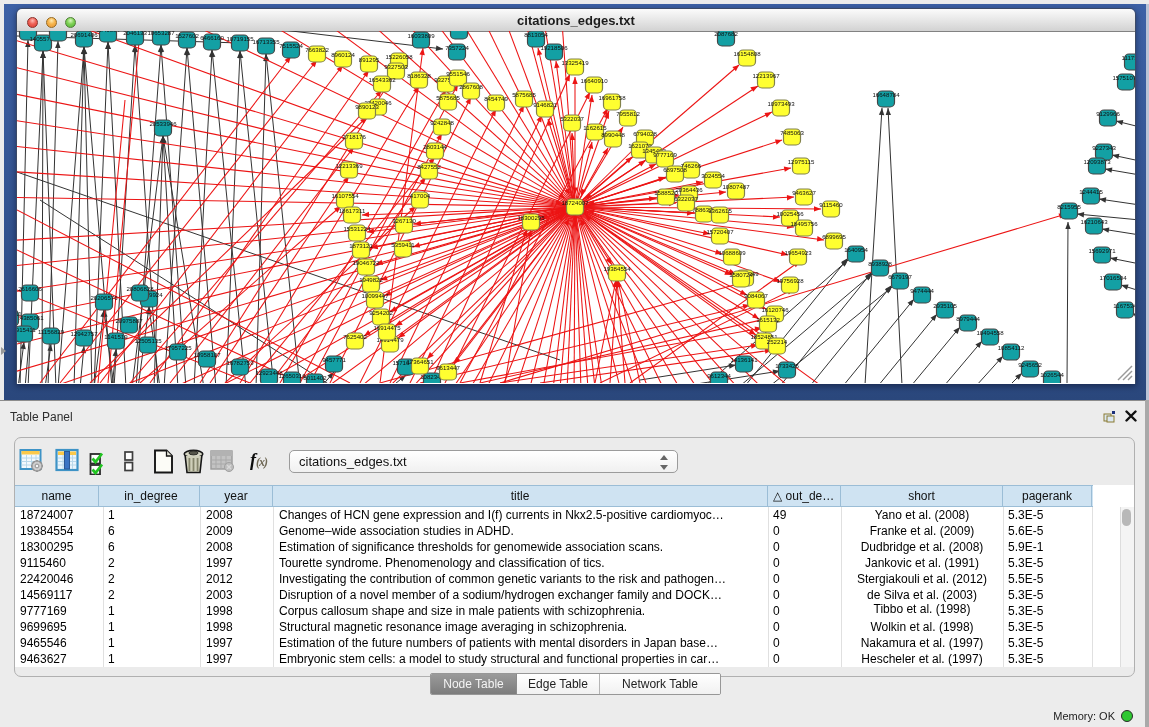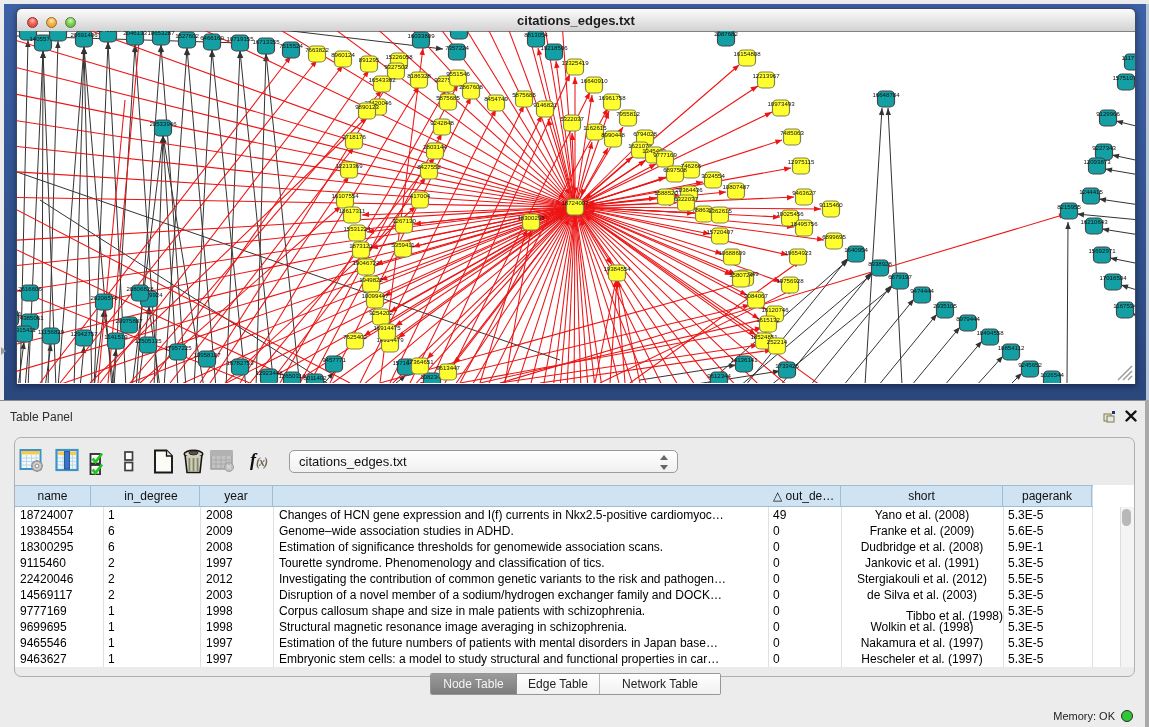--- a/index.html
+++ b/index.html
@@ -819,23 +819,24 @@
 
 <div class="abs" style="left:289px;top:450px;width:389px;height:23px;background:linear-gradient(#ffffff,#f0f0f0);border:1px solid #9b9b9b;border-radius:5px;font-size:13px;color:#111;line-height:21px;padding-left:9px">citations_edges.txt
  <svg class="abs" width="10" height="15" style="right:8px;top:4px">
       <path d="M5 0 L9 5 H1 Z" fill="#666"></path>
       <path d="M5 15 L1 10 H9 Z" fill="#666"></path>
     </svg>
 </div>
 
 <div class="abs" style="left:15px;top:485px;width:1119px;height:182px;background:#fff;overflow:hidden">
 <div class="abs" style="left:0;top:0;width:1078px;height:22px;background:#cfe3f2;border-top:1px solid #9bbdd6;border-bottom:1px solid #9bbdd6"></div>
-<div class="abs" style="left:0px;top:1px;width:76px;height:20px;line-height:20px;font-size:12px;color:#111;text-align:center;border-right:1px solid #9bbdd6">name</div>
+<div class="abs" style="left:0px;top:1px;width:84px;height:20px;line-height:20px;font-size:12px;color:#111;text-align:center;border-right:1px solid #9bbdd6">name</div>
 <div class="abs" style="left:88px;top:1px;width:97px;height:20px;line-height:20px;font-size:12px;color:#111;text-align:center;border-right:1px solid #9bbdd6">in_degree</div>
 <div class="abs" style="left:185px;top:1px;width:73px;height:20px;line-height:20px;font-size:12px;color:#111;text-align:center;border-right:1px solid #9bbdd6">year</div>
+<div class="abs" style="left:258px;top:1px;width:495px;height:20px;line-height:20px;font-size:12px;color:#111;text-align:center;border-right:1px solid #9bbdd6">title</div>
 <div class="abs" style="left:753px;top:1px;width:73px;height:20px;line-height:20px;font-size:12px;color:#111;padding-left:5px;border-right:1px solid #9bbdd6">△ out_de…</div>
 <div class="abs" style="left:826px;top:1px;width:162px;height:20px;line-height:20px;font-size:12px;color:#111;text-align:center;border-right:1px solid #9bbdd6">short</div>
 <div class="abs" style="left:988px;top:1px;width:89px;height:20px;line-height:20px;font-size:12px;color:#111;text-align:center;border-right:1px solid #9bbdd6">pagerank</div>
 <div class="abs" style="left:88px;top:22px;width:1px;height:160px;background:#e0e0e0"></div>
 <div class="abs" style="left:185px;top:22px;width:1px;height:160px;background:#e0e0e0"></div>
 <div class="abs" style="left:258px;top:22px;width:1px;height:160px;background:#e0e0e0"></div>
 <div class="abs" style="left:753px;top:22px;width:1px;height:160px;background:#e0e0e0"></div>
 <div class="abs" style="left:826px;top:22px;width:1px;height:160px;background:#e0e0e0"></div>
 <div class="abs" style="left:988px;top:22px;width:1px;height:160px;background:#e0e0e0"></div>
 <div class="abs" style="left:1077px;top:22px;width:1px;height:160px;background:#e0e0e0"></div>
@@ -879,21 +880,21 @@
 <div class="abs" style="left:191px;top:102px;height:16px;line-height:16px;font-size:12px">2003</div>
 <div class="abs" style="left:264px;top:102px;width:494px;height:16px;line-height:16px;font-size:12px;white-space:nowrap;overflow:hidden">Disruption of a novel member of a sodium/hydrogen exchanger family and DOCK…</div>
 <div class="abs" style="left:758px;top:102px;height:16px;line-height:16px;font-size:12px">0</div>
 <div class="abs" style="left:826px;top:102px;width:162px;height:16px;line-height:16px;font-size:12px;text-align:center">de Silva et al. (2003)</div>
 <div class="abs" style="left:993px;top:102px;height:16px;line-height:16px;font-size:12px">5.3E-5</div>
 <div class="abs" style="left:5px;top:118px;width:85px;height:16px;line-height:16px;font-size:12px">9777169</div>
 <div class="abs" style="left:93px;top:118px;height:16px;line-height:16px;font-size:12px">1</div>
 <div class="abs" style="left:191px;top:118px;height:16px;line-height:16px;font-size:12px">1998</div>
 <div class="abs" style="left:264px;top:118px;width:494px;height:16px;line-height:16px;font-size:12px;white-space:nowrap;overflow:hidden">Corpus callosum shape and size in male patients with schizophrenia.</div>
 <div class="abs" style="left:758px;top:118px;height:16px;line-height:16px;font-size:12px">0</div>
-<div class="abs" style="left:826px;top:123px;width:162px;height:16px;line-height:16px;font-size:12px;text-align:right">Tibbo et al. (1998)</div>
+<div class="abs" style="left:826px;top:116px;width:162px;height:16px;line-height:16px;font-size:12px;text-align:center">Tibbo et al. (1998)</div>
 <div class="abs" style="left:993px;top:118px;height:16px;line-height:16px;font-size:12px">5.3E-5</div>
 <div class="abs" style="left:5px;top:134px;width:85px;height:16px;line-height:16px;font-size:12px">9699695</div>
 <div class="abs" style="left:93px;top:134px;height:16px;line-height:16px;font-size:12px">1</div>
 <div class="abs" style="left:191px;top:134px;height:16px;line-height:16px;font-size:12px">1998</div>
 <div class="abs" style="left:264px;top:134px;width:494px;height:16px;line-height:16px;font-size:12px;white-space:nowrap;overflow:hidden">Structural magnetic resonance image averaging in schizophrenia.</div>
 <div class="abs" style="left:758px;top:134px;height:16px;line-height:16px;font-size:12px">0</div>
 <div class="abs" style="left:826px;top:134px;width:162px;height:16px;line-height:16px;font-size:12px;text-align:center">Wolkin et al. (1998)</div>
 <div class="abs" style="left:993px;top:134px;height:16px;line-height:16px;font-size:12px">5.3E-5</div>
 <div class="abs" style="left:5px;top:150px;width:85px;height:16px;line-height:16px;font-size:12px">9465546</div>
 <div class="abs" style="left:93px;top:150px;height:16px;line-height:16px;font-size:12px">1</div>

